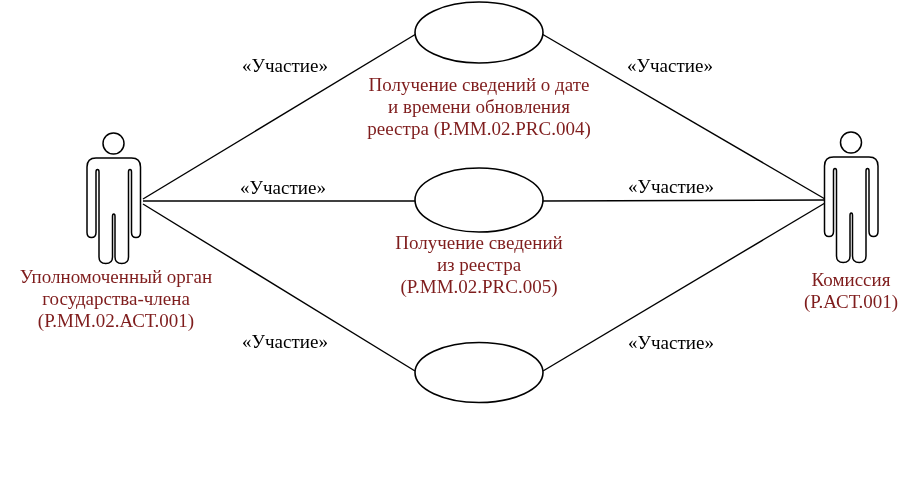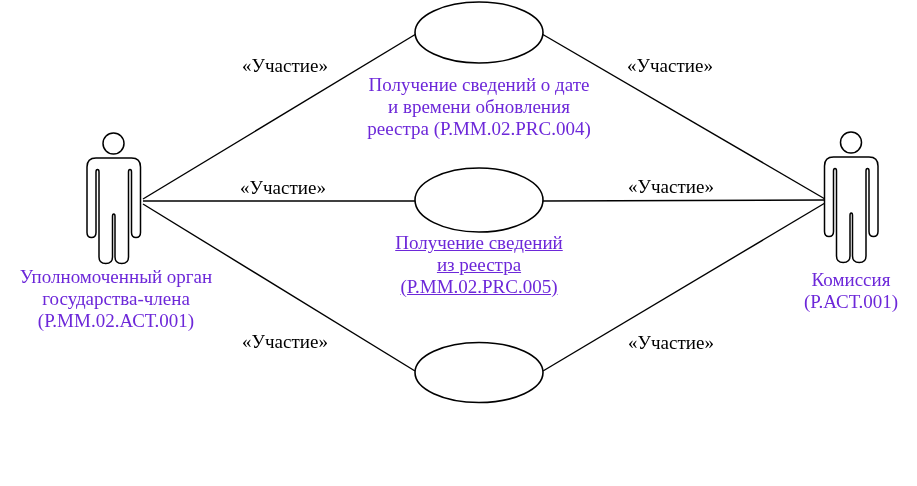--- a/index.html
+++ b/index.html
@@ -21,21 +21,21 @@
     left: 0;
     top: 0;
   }
   .lbl {
     position: absolute;
     transform: translateX(-50%);
     font-size: 19px;
     line-height: 22px;
     text-align: center;
     white-space: pre-line;
-    color: #6d28d9;
+    color: #7f1d1d;
   }
   .edge-lbl {
     position: absolute;
     transform: translateX(-50%);
     font-size: 19px;
     line-height: 20px;
     white-space: nowrap;
     color: #000000;
   }
 </style>
@@ -89,21 +89,21 @@
   <div class="edge-lbl" style="left:285px; top:56px;">«Участие»</div>
   <div class="edge-lbl" style="left:670px; top:56px;">«Участие»</div>
   <div class="edge-lbl" style="left:283px; top:178px;">«Участие»</div>
   <div class="edge-lbl" style="left:671px; top:177px;">«Участие»</div>
   <div class="edge-lbl" style="left:285px; top:332px;">«Участие»</div>
   <div class="edge-lbl" style="left:671px; top:333px;">«Участие»</div>
 
   <div class="lbl" style="left:479px; top:74px; width:300px;">Получение сведений о дате
 и времени обновления
 реестра (Р.ММ.02.PRC.004)</div>
-  <div class="lbl" style="left:479px; top:232px; width:260px;text-decoration:underline;">Получение сведений
+  <div class="lbl" style="left:479px; top:232px; width:260px;">Получение сведений
 из реестра
 (Р.ММ.02.PRC.005)</div>
 
   <div class="lbl" style="left:116px; top:266px; width:250px;">Уполномоченный орган
 государства-члена
 (Р.ММ.02.АСТ.001)</div>
   <div class="lbl" style="left:851px; top:269px; width:200px;">Комиссия
 (Р.АСТ.001)</div>
 
 </div>

